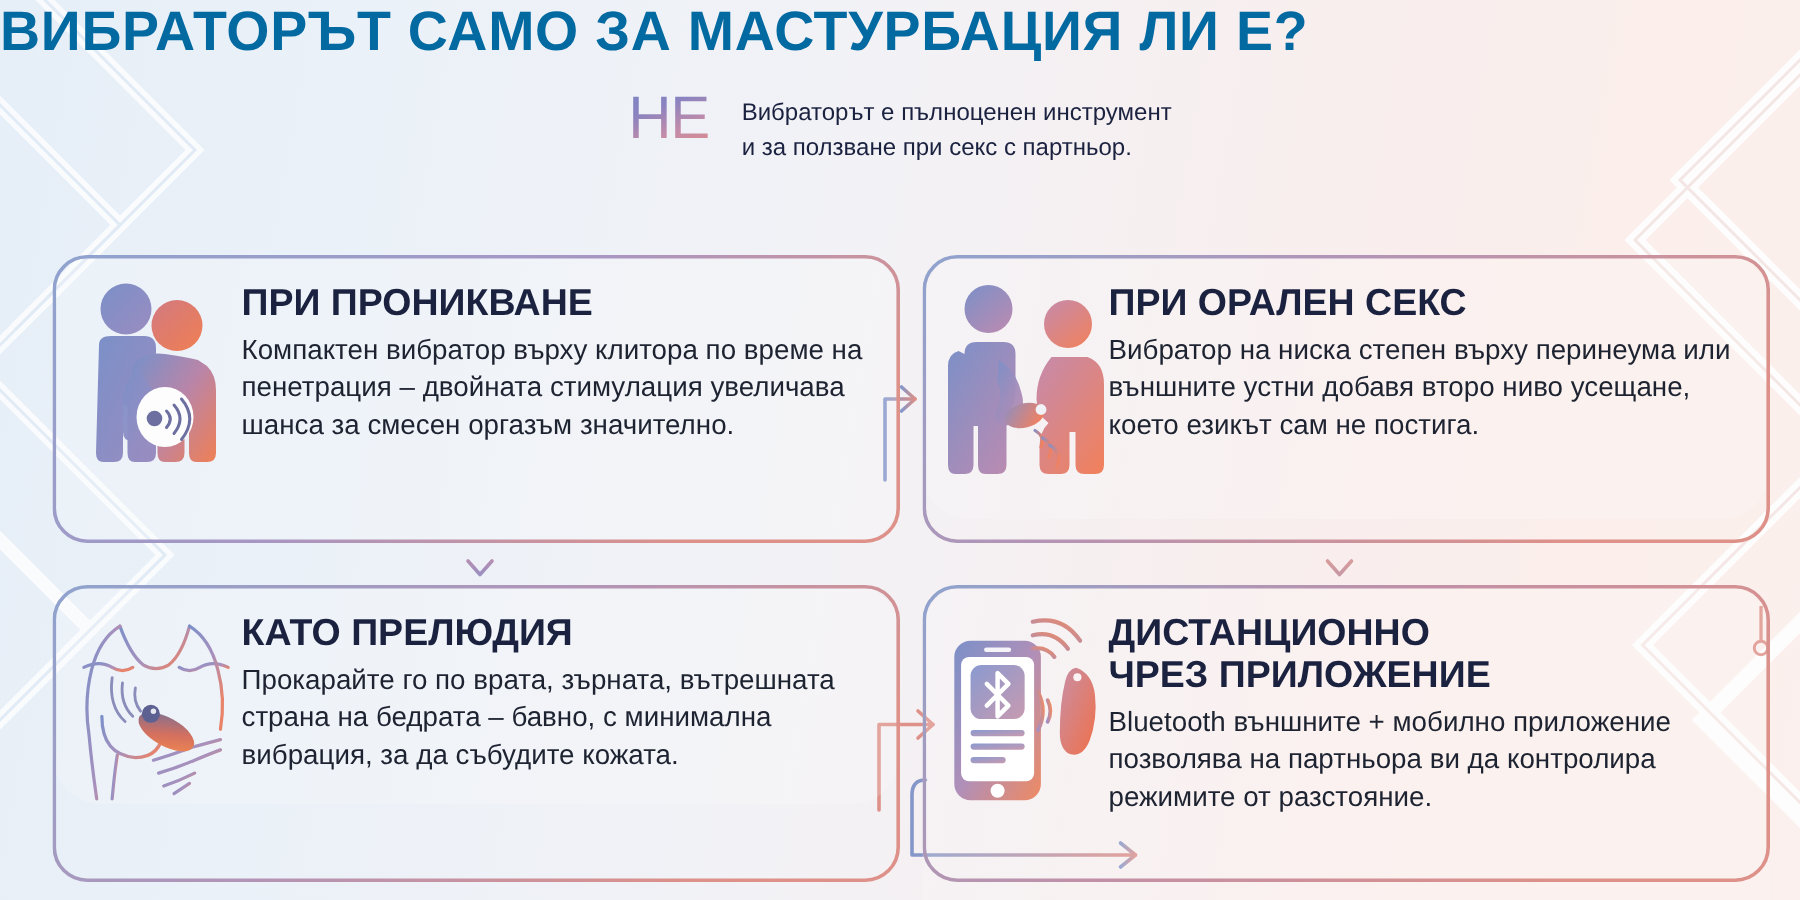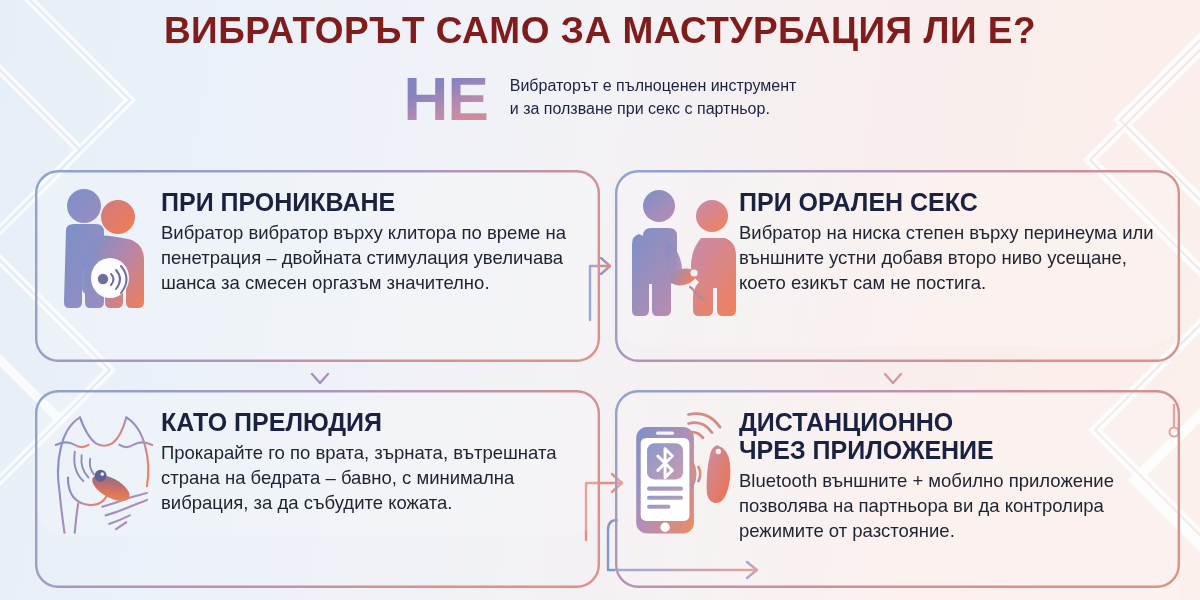--- a/index.html
+++ b/index.html
@@ -34,40 +34,39 @@
 
   
   .header {
     position: absolute;
     top: 0; left: 0;
     width: 1200px;
     z-index: 3;
   }
 
   .main-title {
-    text-align: center;
+    text-align: left;
     font-size: 37px;
     font-weight: bold;
     letter-spacing: 0.5px;
-    color: #7f1d1d;
-    padding-top: 10px;
+    color: #0369a1;
     white-space: nowrap;
   }
 
   .subhead {
     display: flex;
     align-items: flex-start;
     justify-content: center;
     margin-top: 16px;
     gap: 22px;
   }
 
   .no-word {
-    font-size: 62px;
-    font-weight: bold;
+    font-size: 40px;
+    font-weight: normal;
     line-height: 0.95;
     letter-spacing: -1px;
     background: linear-gradient(160deg, #7b86c4 0%, #8a83c0 35%, #c58ca8 70%, #d98b8b 100%);
     -webkit-background-clip: text;
     background-clip: text;
     color: transparent;
     -webkit-text-fill-color: transparent;
     padding-top: 2px;
   }
 
@@ -280,21 +279,21 @@
       <g fill="none" stroke="#6d6fa0" stroke-width="2" stroke-linecap="round">
         <path d="M 59 90 Q 64 95 59 101"></path>
         <path d="M 64 86 Q 72 95 64 105"></path>
         <path d="M 69 82 Q 80 95 69 109"></path>
       </g>
     </svg>
   </div>
 
   <div class="card-body">
     <div class="card-title">ПРИ ПРОНИКВАНЕ</div>
-    <div class="card-text">Вибратор вибратор върху клитора по време на пенетрация – двойната стимулация увеличава шанса за смесен оргазъм значително.</div>
+    <div class="card-text">Компактен вибратор върху клитора по време на пенетрация – двойната стимулация увеличава шанса за смесен оргазъм значително.</div>
   </div>
 </div>
 
 <div class="card" id="card-oral">
   <svg class="card-frame" viewBox="0 0 565 192" preserveAspectRatio="none">
     <defs>
       <linearGradient id="f2" x1="0" y1="0" x2="1" y2="0.4">
         <stop offset="0%" stop-color="#8fa3ce"></stop>
         <stop offset="45%" stop-color="#b394b6"></stop>
         <stop offset="100%" stop-color="#dd9189"></stop>

